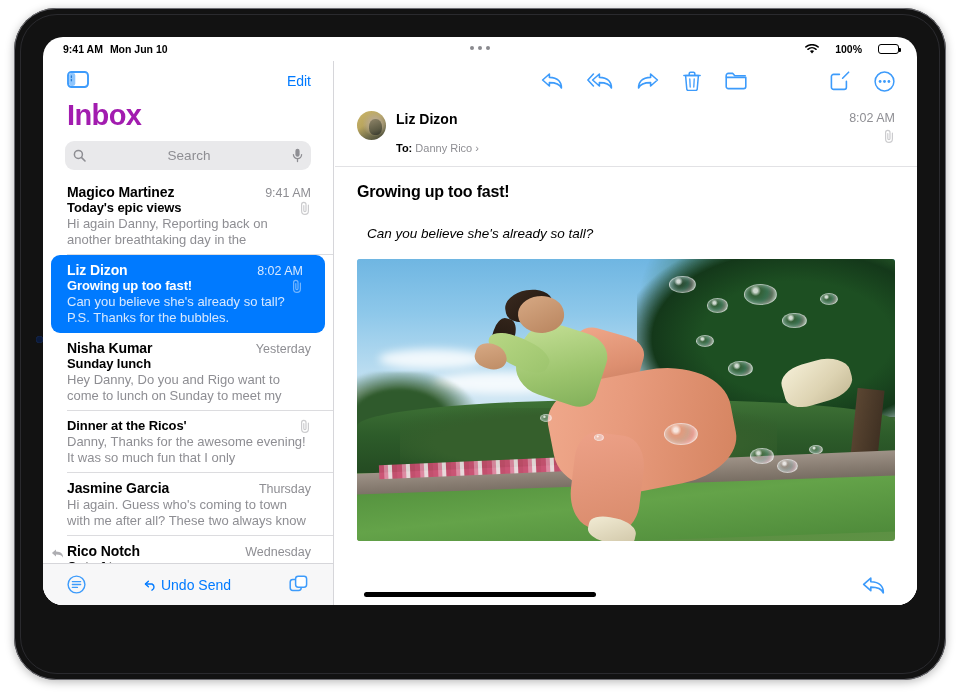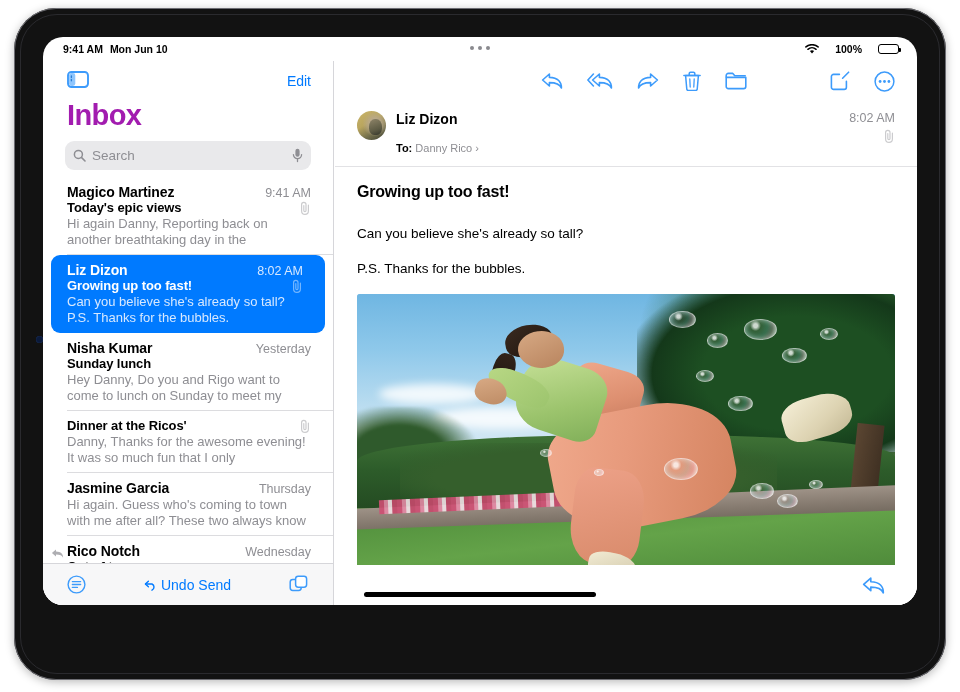--- a/index.html
+++ b/index.html
@@ -80,21 +80,21 @@
     height: 40px; flex: 0 0 auto;
     display: flex; align-items: center; justify-content: space-between;
     padding: 0 22px 0 24px;
   }
   #sidebar-toggle-icon { cursor: pointer; }
   #edit-button { color: #007aff; font-size: 14px; cursor: pointer; }
   #inbox-title {
     font-size: 29px; font-weight: bold; letter-spacing: -0.6px;
     padding: 0 24px; margin-top: -2px; margin-bottom: 9px; color: #a21caf;
   }
-  #search-wrap { padding: 0 22px; margin-bottom: 7px; }
+  #search-wrap { padding: 0 22px; margin-bottom: 7px; text-align: center; }
   #search-field {
     height: 29px; background: #e9e9eb; border-radius: 9px;
     display: flex; align-items: center; gap: 6px; padding: 0 8px;
   }
   #search-placeholder { color: #8e8e93; font-size: 13.5px; flex: 1; }
 
   #mail-list { flex: 1 1 auto; overflow: hidden; position: relative; }
   .mail-row {
     position: relative; padding: 7px 22px 8px 24px; cursor: pointer;
   }
@@ -165,21 +165,21 @@
   #msg-to b { color: #000; font-weight: bold; }
   #msg-header-right { text-align: right; flex: 0 0 auto; }
   #msg-time { font-size: 12.5px; color: #8e8e93; }
   #msg-clip { margin-top: 4px; }
 
   #msg-body { flex: 1 1 auto; overflow: hidden; position: relative; }
   #msg-subject {
     font-size: 16px; font-weight: bold; color: #000;
     padding: 16px 22px 0 22px; letter-spacing: -0.2px;
   }
-  .msg-para { font-size: 13.5px; color: #000; padding: 0 22px; }
+  .msg-para { font-size: 13.5px; color: #000; padding: 0 32px; font-style: italic; }
   #para-1 { margin-top: 25px; }
   #para-2 { margin-top: 20px; }
 
   
   #photo {
     position: relative; margin: 18px 22px 0 22px; height: 282px;
     border-radius: 3px; overflow: hidden;
     background: linear-gradient(178deg, #8fc7ea 0%, #a9d6ef 28%, #cfe7f3 45%, #8fb27a 52%, #4f7b3e 62%, #5e9244 100%);
   }
   .ph { position: absolute; }
@@ -492,21 +492,20 @@
             <svg width="11" height="14" viewBox="0 0 11 14" style="opacity:.45">
               <path d="M8.4 4.2 V10 A3.4 3.4 0 0 1 1.6 10 V3.6 A2.2 2.2 0 0 1 6 3.6 V9.6 A1.1 1.1 0 0 1 3.8 9.6 V4.6" fill="none" stroke="#8e8e93" stroke-width="1.2" stroke-linecap="round"></path>
             </svg>
           </div>
         </div>
       </div>
 
       <div id="msg-body">
         <div id="msg-subject">Growing up too fast!</div>
         <div class="msg-para" id="para-1">Can you believe she's already so tall?</div>
-        <div class="msg-para" id="para-2">P.S. Thanks for the bubbles.</div>
 
         <div id="photo">
           <div class="ph" id="ph-sky"></div>
           <div class="ph cloud" style="left:4%;top:32%;width:20%;height:7%;"></div>
           <div class="ph cloud" style="left:14%;top:40%;width:26%;height:8%;"></div>
           <div class="ph cloud" style="left:-2%;top:46%;width:18%;height:6%;"></div>
           <div class="ph" id="ph-trees-right"></div>
           <div class="ph" id="ph-tree-left"></div>
           <div class="ph" id="ph-hedge"></div>
           <div class="ph" id="ph-hedge2"></div>

